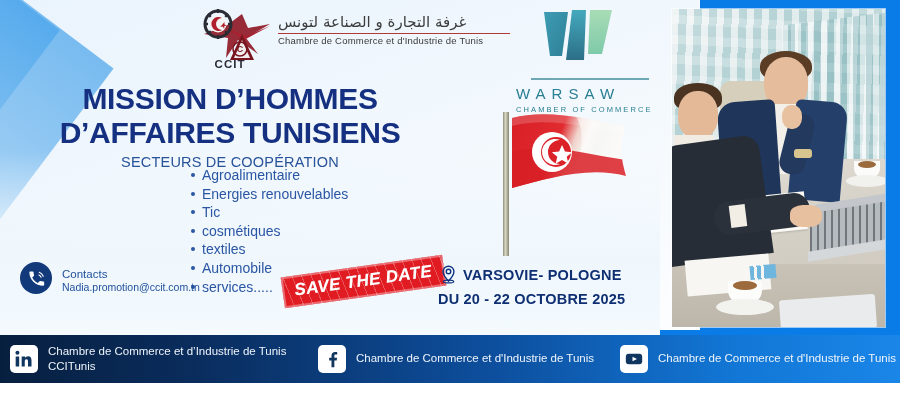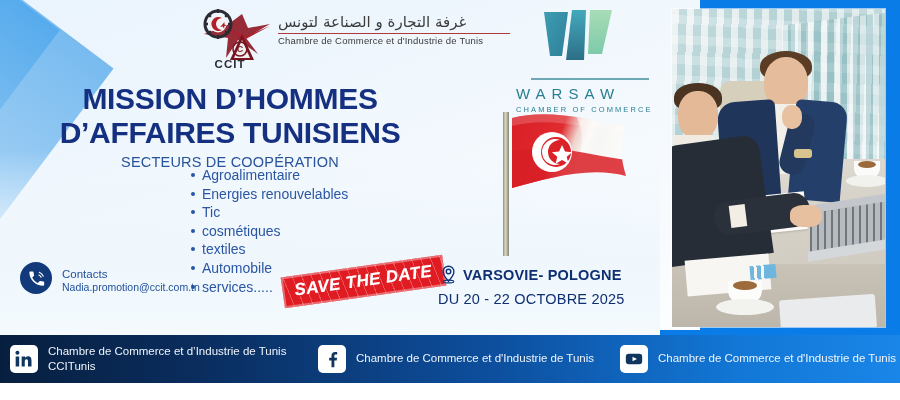--- a/index.html
+++ b/index.html
@@ -138,21 +138,21 @@
     font-style:italic;white-space:nowrap;
     text-shadow:0 0 1px rgba(255,255,255,.4);}
   .stamp::after{content:"";position:absolute;inset:0;
     background:repeating-linear-gradient(76deg,rgba(255,255,255,.25) 0 1px,transparent 1px 9px);
     pointer-events:none;}
 
   
   .venue{position:absolute;left:438px;top:264px;}
   .venue-row{display:flex;align-items:center;gap:4px;}
   .venue-city{font-size:14.5px;font-weight:bold;color:#0f2f73;letter-spacing:.2px;}
-  .venue-date{font-size:14.5px;font-weight:normal;color:#0f2f73;letter-spacing:.2px;margin-top:6px;}
+  .venue-date{font-size:14.5px;font-weight:bold;color:#0f2f73;letter-spacing:.2px;margin-top:6px;}
 
   
   .social-bar{position:absolute;left:0;top:335px;width:900px;height:48px;
     background:linear-gradient(90deg,#071f3f 0%,#0a2d5e 22%,#0d4f9e 55%,#1277d6 82%,#1a86e8 100%);
     display:flex;align-items:center;}
   .social-item{display:flex;align-items:center;gap:10px;}
   .s1{position:absolute;left:10px;}
   .s2{position:absolute;left:318px;}
   .s3{position:absolute;left:620px;}
   .s-icon{width:28px;height:28px;border-radius:5px;background:#ffffff;flex:0 0 auto;

